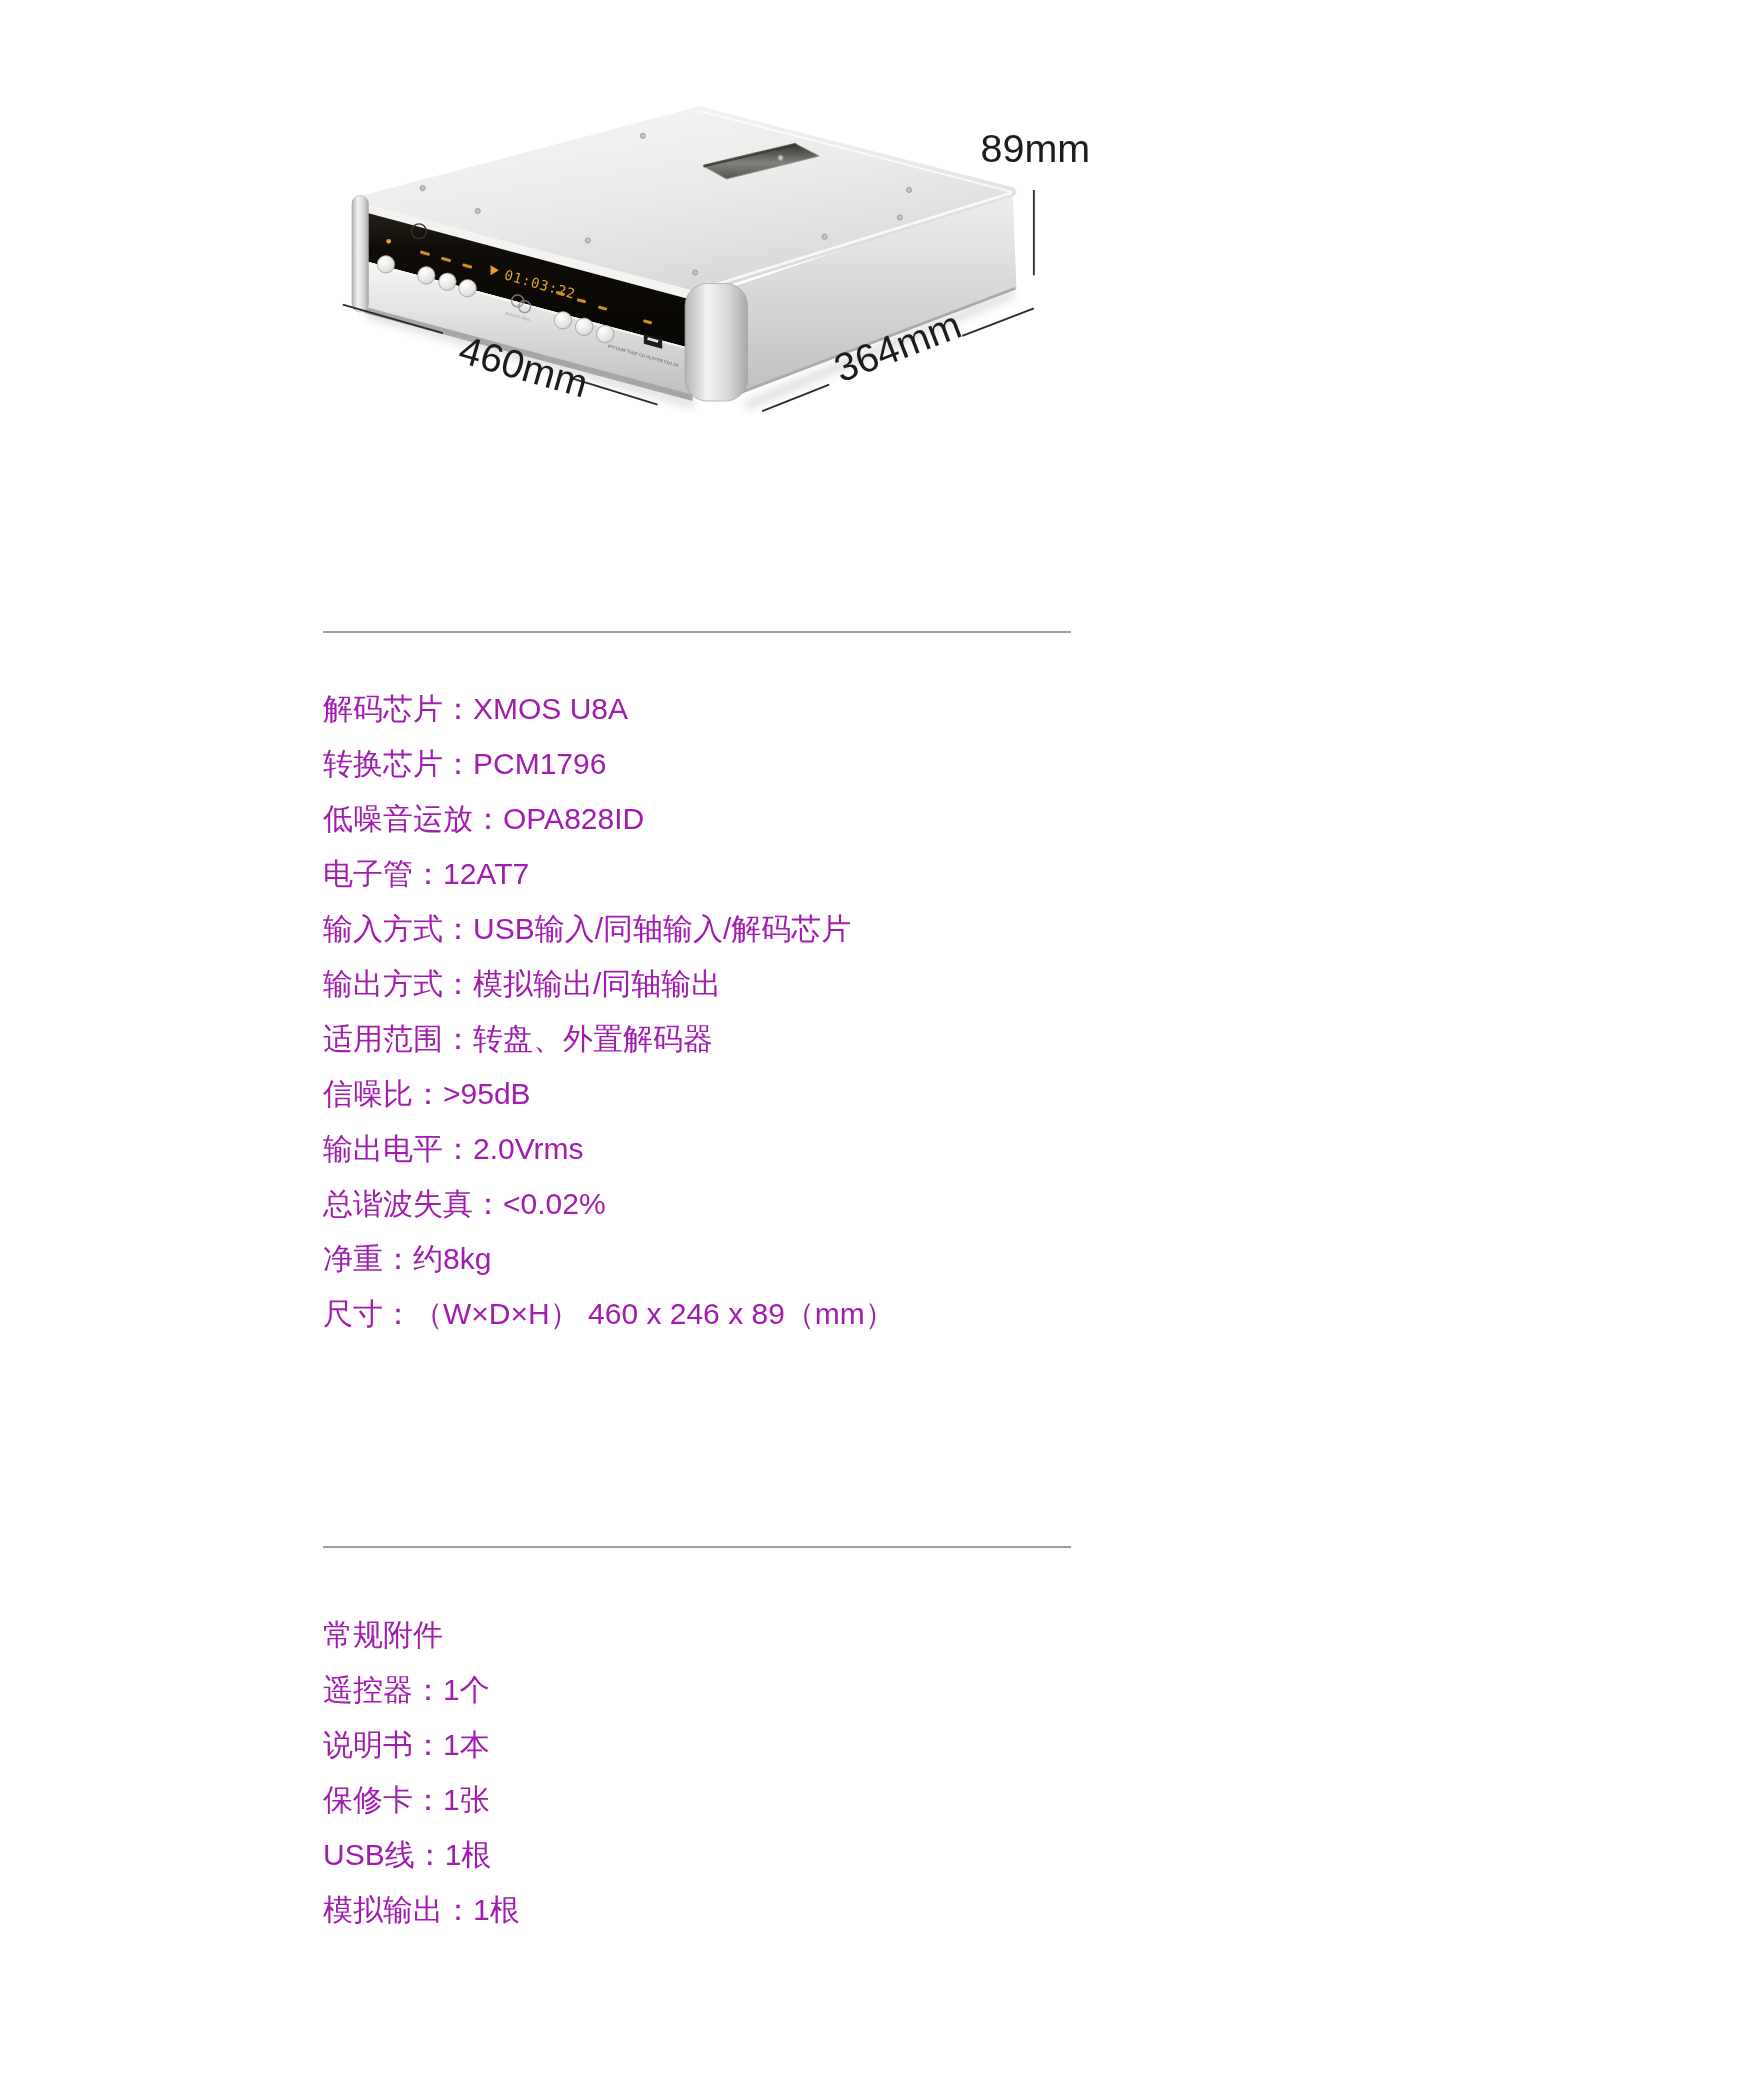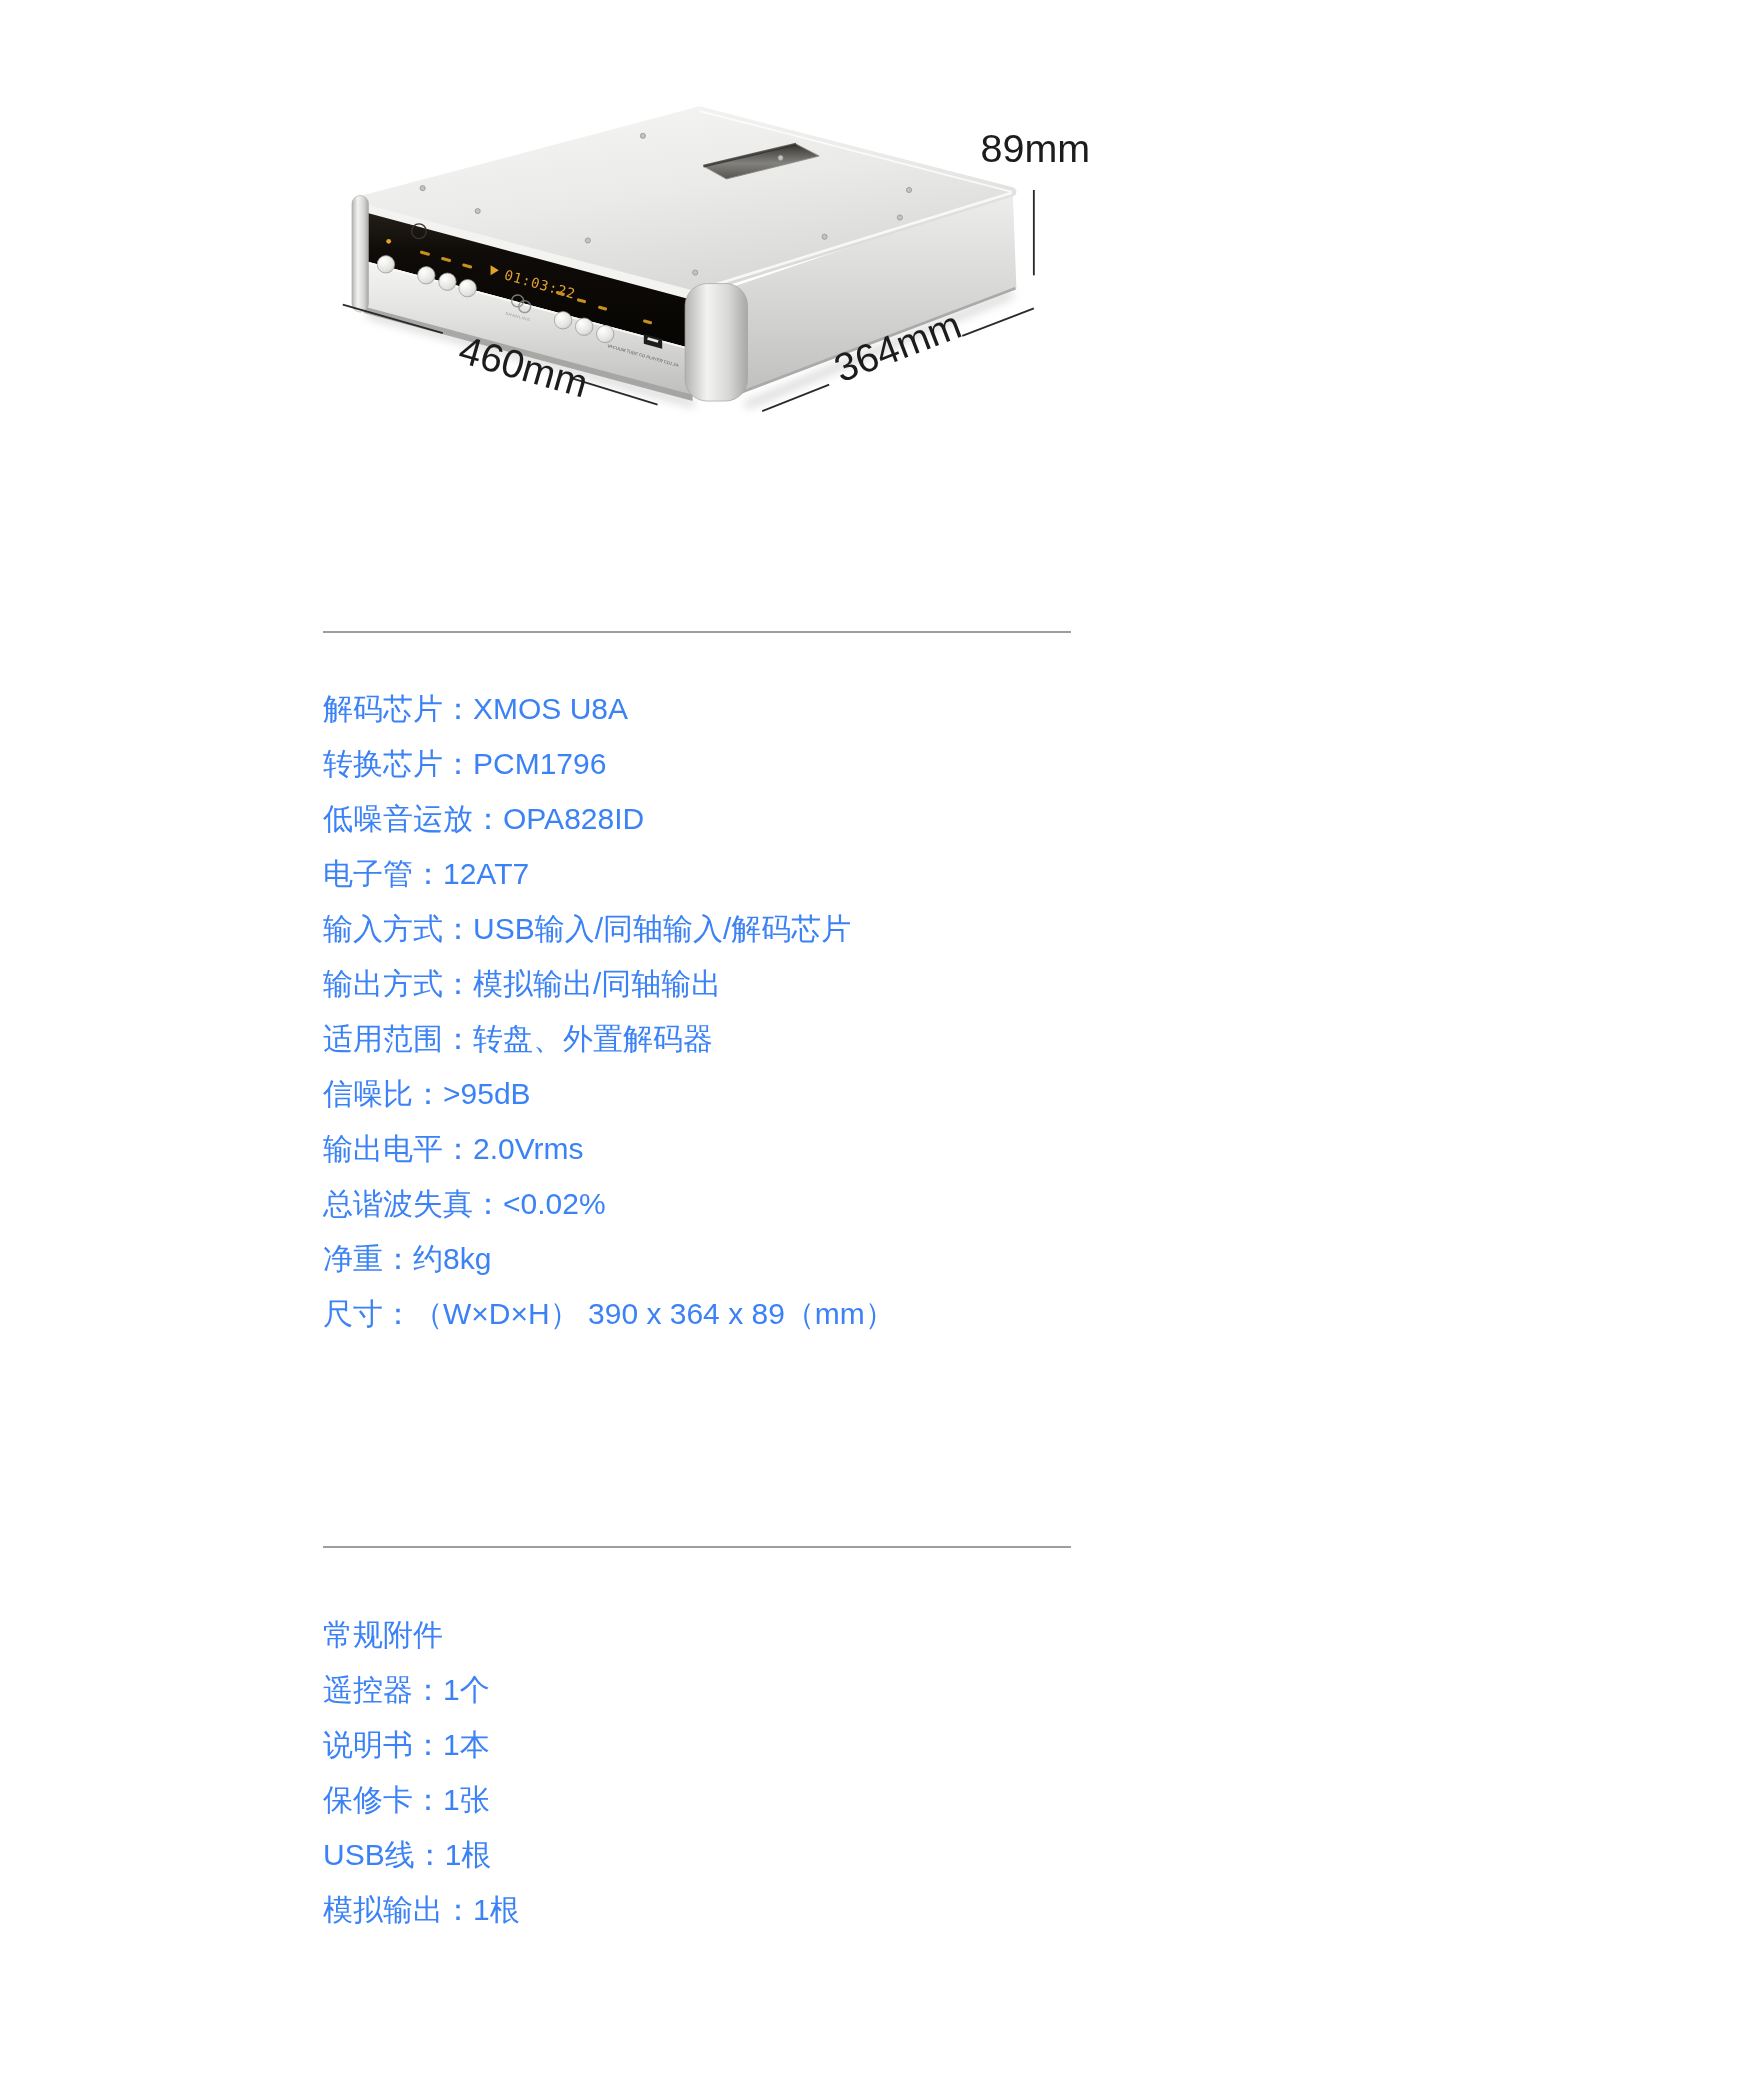--- a/index.html
+++ b/index.html
@@ -1,21 +1,21 @@
 <!DOCTYPE html>
 <html style="font-size:14.7px"><head>
 <meta charset="utf-8">
 <style>
   html,body{margin:0;padding:0;background:#ffffff;}
   body{width:1763px;height:2099px;position:relative;overflow:hidden;
        font-family:"Liberation Sans",sans-serif;color:#111;}
   .page{position:absolute;inset:0;background:#fff;}
   .hero{position:absolute;left:0;top:0;}
   .divider{position:absolute;left:323px;width:748px;height:1.8px;background:#9e9e9e;}
-  .textblock{position:absolute;left:323px;font-size:30px;color:#3b82f6;font-weight:400;}
+  .textblock{position:absolute;left:323px;font-size:30px;color:#a21caf;font-weight:400;}
   .row{height:55px;display:flex;align-items:center;white-space:pre;}
   .acc .row{height:55px;}
   svg text{font-family:"Liberation Sans",sans-serif;}
   .dimlabel{fill:#1c1c1c;font-size:43px;}
   .mono{font-family:"DejaVu Sans Mono",monospace;}
 </style>
 </head>
 <body>
 
 <div class="page">
@@ -160,21 +160,21 @@
     <div class="row">转换芯片：PCM1796</div>
     <div class="row">低噪音运放：OPA828ID</div>
     <div class="row">电子管：12AT7</div>
     <div class="row">输入方式：USB输入/同轴输入/解码芯片</div>
     <div class="row">输出方式：模拟输出/同轴输出</div>
     <div class="row">适用范围：转盘、外置解码器</div>
     <div class="row">信噪比：&gt;95dB</div>
     <div class="row">输出电平：2.0Vrms</div>
     <div class="row">总谐波失真：&lt;0.02%</div>
     <div class="row">净重：约8kg</div>
-    <div class="row">尺寸：（W×D×H） 390 x 364 x 89（mm）</div>
+    <div class="row">尺寸：（W×D×H） 460 x 246 x 89（mm）</div>
   </div>
 
   <div class="divider" style="top:1546px"></div>
 
   <div class="textblock acc" style="top:1608px">
     <div class="row">常规附件</div>
     <div class="row">遥控器：1个</div>
     <div class="row">说明书：1本</div>
     <div class="row">保修卡：1张</div>
     <div class="row">USB线：1根</div>

